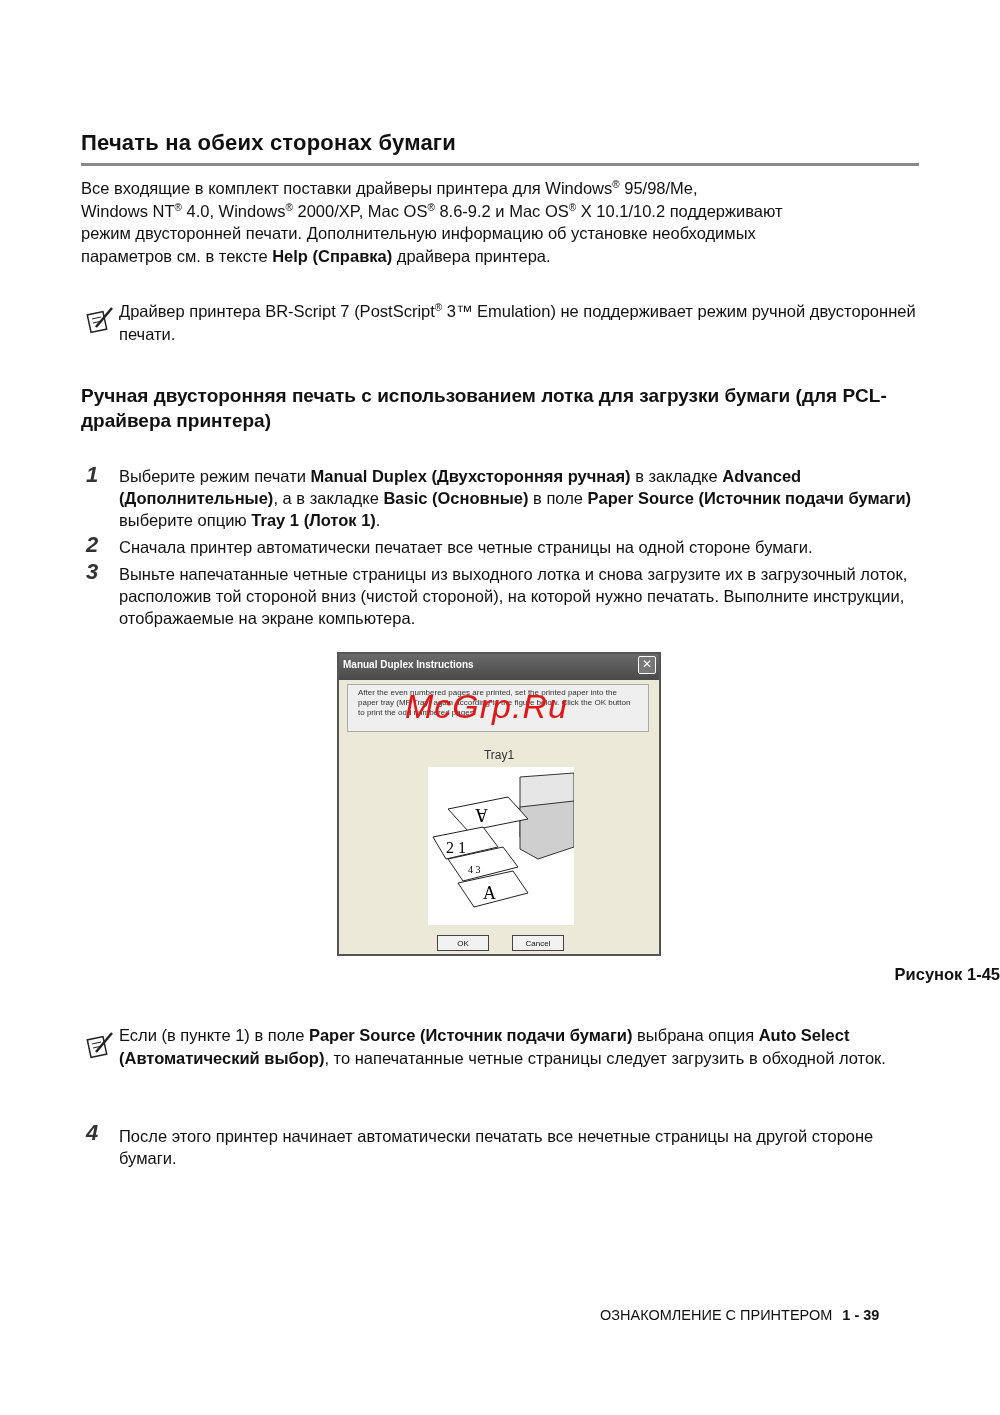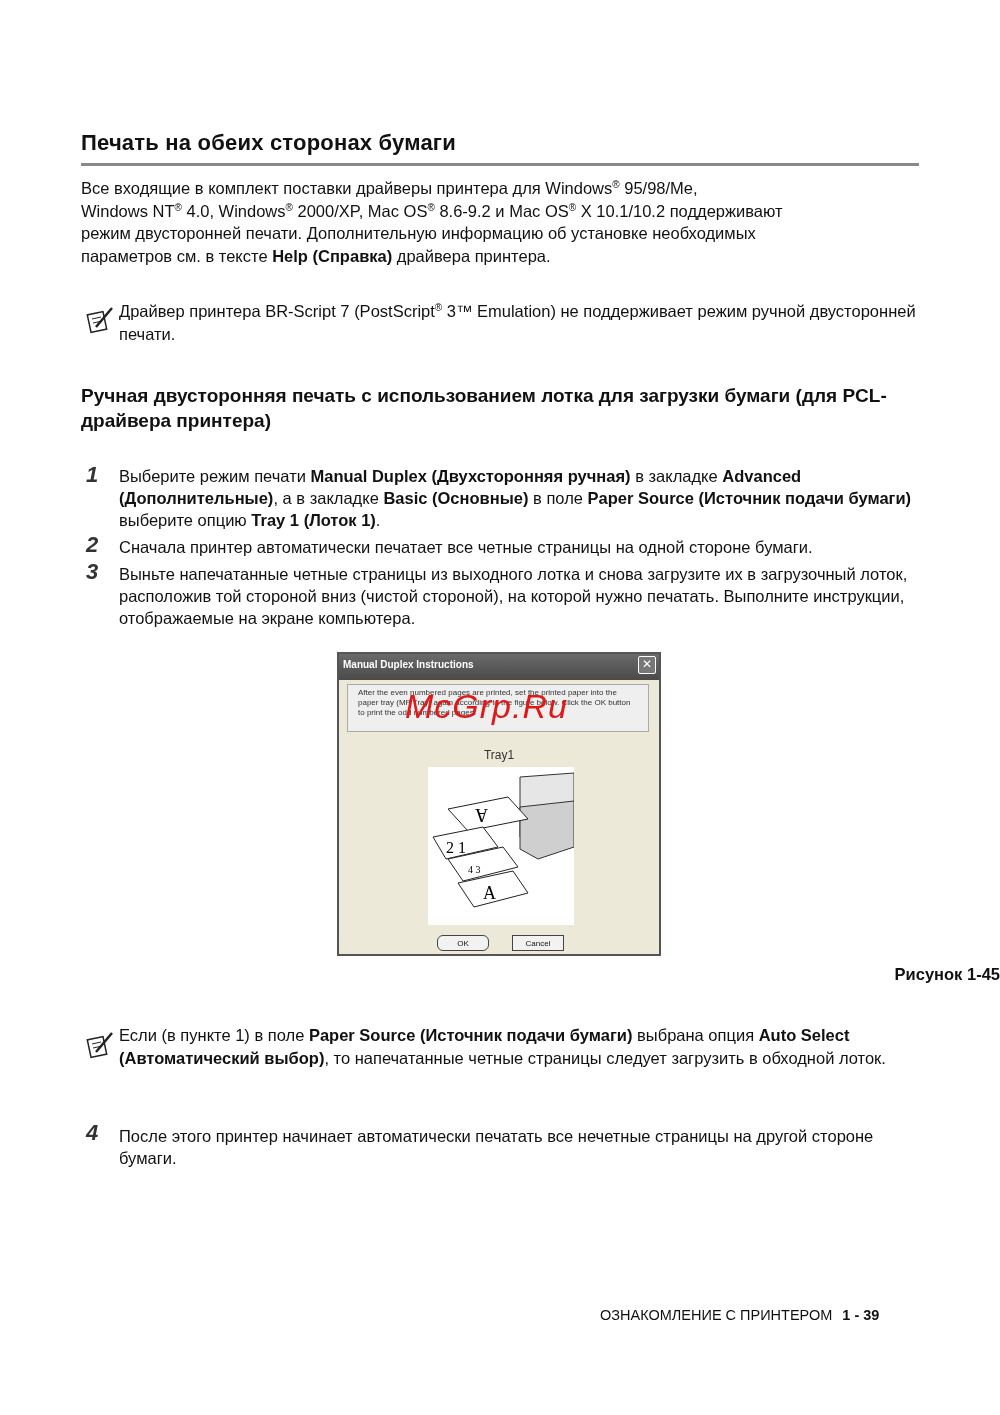--- a/index.html
+++ b/index.html
@@ -86,21 +86,21 @@
     <path d="M92 40 L146 34 L146 80 L110 92 L92 82 Z" fill="#cfcfcf" stroke="#333"></path>
     <path d="M20 42 L80 30 L100 52 L40 64 Z" fill="#fff" stroke="#222"></path>
     <text x="50" y="54" font-size="18" font-family="Liberation Serif, serif" transform="rotate(180 55 48)">A</text>
     <path d="M5 70 L55 60 L70 80 L18 92 Z" fill="#fff" stroke="#222"></path>
     <text x="18" y="86" font-size="16" font-family="Liberation Serif, serif">2 1</text>
     <path d="M20 92 L75 80 L90 100 L35 114 Z" fill="#fff" stroke="#222"></path>
     <text x="40" y="106" font-size="10" font-family="Liberation Serif, serif">4 3</text>
     <path d="M30 116 L85 104 L100 126 L46 140 Z" fill="#fff" stroke="#222"></path>
     <text x="55" y="132" font-size="18" font-family="Liberation Serif, serif">A</text>
   </svg>
-  <div class="dlg-btn" style="left:98px;border-radius:6px;">OK</div>
+  <div class="dlg-btn" style="left:98px;">OK</div>
   <div class="dlg-btn" style="left:173px;">Cancel</div>
 </div>
 <div class="abs watermark">McGrp.Ru</div>
 
 <div class="abs caption">Рисунок 1-45</div>
 
 <svg class="abs note-icon" style="left:86px;top:1030px;" viewBox="0 0 28 30">
   <rect x="3" y="8" width="16" height="18" fill="#fff" stroke="#222" stroke-width="1.5" transform="rotate(-12 11 17)"></rect>
   <line x1="6" y1="14" x2="15" y2="12" stroke="#222"></line>
     <line x1="7" y1="18" x2="16" y2="16" stroke="#222"></line>

